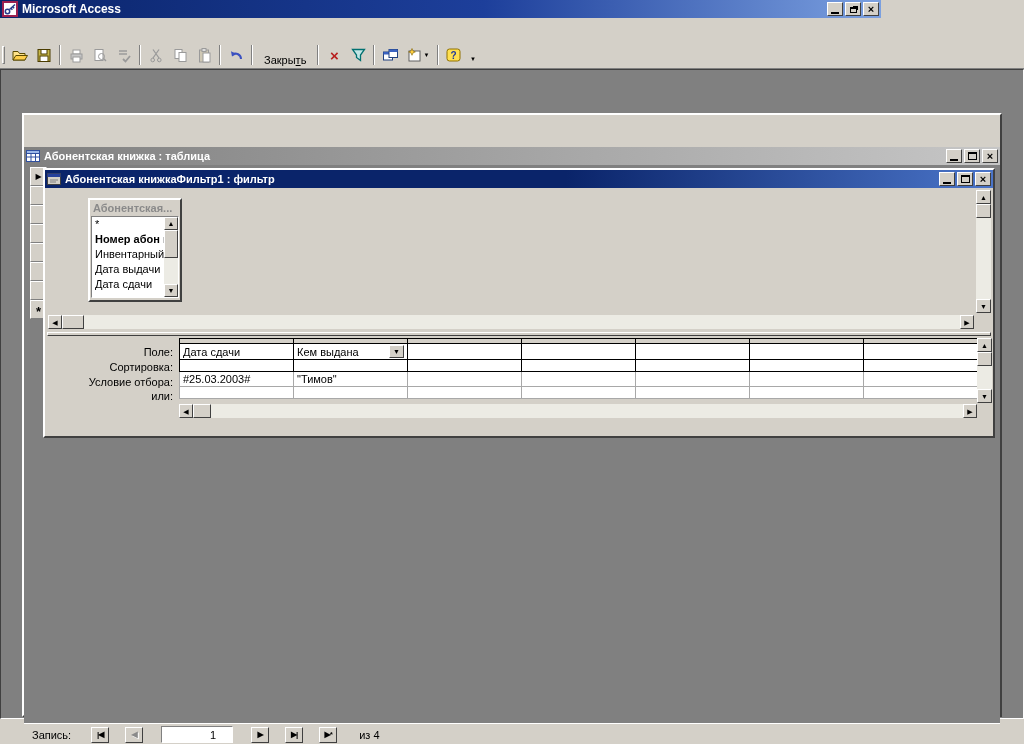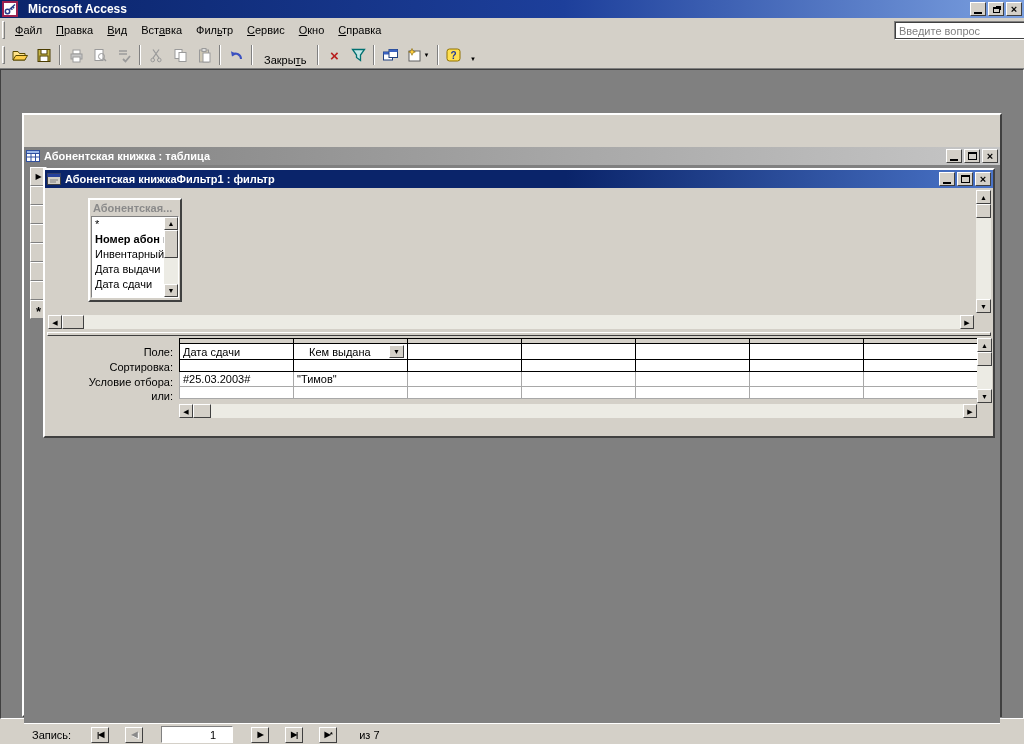--- a/index.html
+++ b/index.html
@@ -7,22 +7,22 @@
   #screen { position:relative; width:1024px; height:744px; background:#d4d0c8; font-size:11px; color:#000; }
 
   
   .raised  { border:2px solid; border-color:#ffffff #404040 #404040 #ffffff; background:#d4d0c8; }
   .raised1 { border:1px solid; border-color:#ffffff #404040 #404040 #ffffff; background:#d4d0c8; }
   .btn3d   { border:1px solid; border-color:#ffffff #404040 #404040 #ffffff; background:#d4d0c8;
              display:flex; align-items:center; justify-content:center; }
   .arrowglyph { font-size:7px; line-height:1; color:#000; }
 
   
-  #app-titlebar { position:absolute; left:0; top:0; width:1024px; height:18px;
-    background:linear-gradient(to right,#0a246a,#1d3f9b 55%,#7ba0e0); display:flex; align-items:center; padding-left:2px;gap:6px; }
+  #app-titlebar { position:absolute; left:0; top:0; width:881px; height:18px;
+    background:linear-gradient(to right,#0a246a,#1d3f9b 55%,#7ba0e0); display:flex; align-items:center; padding-left:2px; }
   #app-titlebar .title { color:#fff; font-weight:bold; font-size:12px; margin-left:4px; }
   .winbtns { position:absolute; right:2px; top:2px; display:flex; gap:2px; }
   .winbtn { width:16px; height:14px; font-size:10px; font-weight:bold; }
   .glyph-min { display:block; width:8px; height:2px; background:#000; margin-top:8px; }
   .glyph-max { display:block; width:9px; height:8px; border:1px solid #000; border-top:2px solid #000; }
   .glyph-restore { display:block; width:7px; height:6px; border:1px solid #000; border-top:2px solid #000; box-shadow:2px -2px 0 -1px #000; margin-top:2px; }
   .glyph-close { font-size:11px; font-weight:bold; line-height:1; }
 
   
   #menubar { position:absolute; left:0; top:18px; width:1024px; height:24px; background:#d4d0c8;
@@ -102,21 +102,21 @@
   .lab-or    { height:13px; line-height:13px; }
 
   #design-grid { position:absolute; left:133px; top:0; }
   #design-grid table { border-collapse:collapse; table-layout:fixed; }
   #design-grid td { width:114px; background:#fff; overflow:hidden; white-space:nowrap; padding:0 3px; font-size:11px; }
   #design-grid tr.r-hdr td { height:5px; background:#d4d0c8; border:1px solid #000; padding:0; }
   #design-grid tr.r-field td { height:16px; border:1px solid #000; }
   #design-grid tr.r-sort td  { height:12px; border:1px solid #000; }
   #design-grid tr.r-crit td  { height:15px; border:1px solid #a8a8a8; border-top:1px solid #000; }
   #design-grid tr.r-or td    { height:12px; border:1px solid #a8a8a8; }
-  .cell-flex { display:flex; align-items:center; justify-content:space-between; height:100%;margin-left:12px; }
+  .cell-flex { display:flex; align-items:center; justify-content:space-between; height:100%; }
   .combo-btn { width:15px; height:13px; flex:none; }
   #grid-vscroll { left:931px; top:0; height:65px; }
   #grid-vscroll .sb-down { position:absolute; bottom:0; }
   #grid-hscroll { left:133px; width:798px; top:66px; }
   .sb-track { flex:1; }
   .thumb-h { width:18px; height:100%; }
   .thumb-v { height:14px; }
 
   
   #record-nav { position:absolute; left:0; right:0; bottom:0; height:22px; background:#d4d0c8;
@@ -157,35 +157,20 @@
         </span>
       <span class="winbtn btn3d">
           <span class="glyph-restore"></span>
         </span>
       <span class="winbtn btn3d">
           <span class="glyph-close">×</span>
         </span>
     </span>
   </div>
 
-  <div id="menubar">
-    <span class="grip"></span>
-    <span class="menu-item"><u>Ф</u>айл</span>
-    <span class="menu-item"><u>П</u>равка</span>
-    <span class="menu-item"><u>В</u>ид</span>
-    <span class="menu-item">Вст<u>а</u>вка</span>
-    <span class="menu-item">Фил<u>ь</u>тр</span>
-    <span class="menu-item"><u>С</u>ервис</span>
-    <span class="menu-item"><u>О</u>кно</span>
-    <span class="menu-item"><u>С</u>правка</span>
-    <span id="question-combo">
-      <input type="text" placeholder="Введите вопрос" style="">
-
-    </span>
-  </div>
 
   <div id="toolbar">
     <span class="grip"></span>
 
     <span class="tbtn">
       <svg width="18" height="15">
         <path d="M2 12 V3.5 H7 L8.5 5.5 H14 V12 Z" fill="#ffe38a" stroke="#5a4a00"></path>
         <path d="M2 12 L4.8 7.5 H16.5 L13.8 12 Z" fill="#ffcf4a" stroke="#5a4a00"></path>
       </svg>
     </span>
@@ -515,21 +500,21 @@
           <input type="text" value="1" style="">
           <span class="nav-btn btn3d">
               <span>▶</span>
             </span>
           <span class="nav-btn btn3d">
               <span>▶|</span>
             </span>
           <span class="nav-btn btn3d">
               <span>▶*</span>
             </span>
-          <span class="count">из 7</span>
+          <span class="count">из 4</span>
         </div>
 
       </div>
     </div>
   </div>
 
 
 </div>
 
 </body></html>

